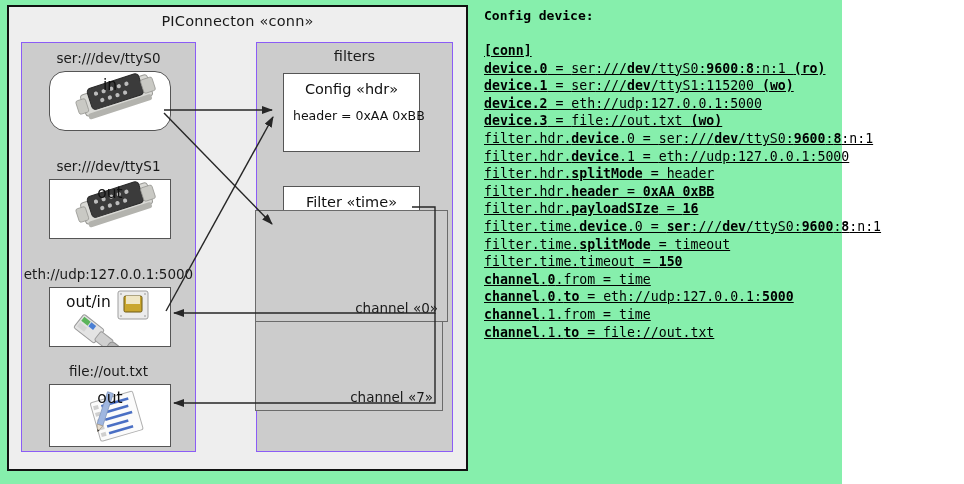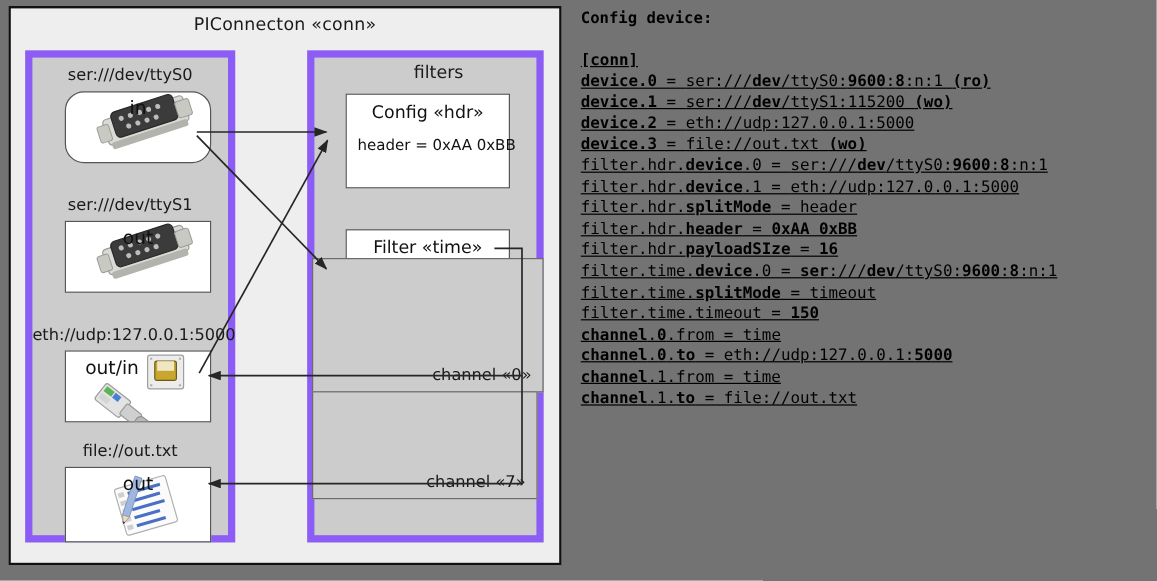--- a/index.html
+++ b/index.html
@@ -3,44 +3,44 @@
 <meta charset="utf-8">
 <style>
   * { box-sizing: border-box; }
   html, body {
     margin: 0; padding: 0;
     width: 964px; height: 484px;
     background: #ffffff;
     font-family: "DejaVu Sans", "Liberation Sans", sans-serif;
     overflow: hidden;
   }
-  #root { position: relative; width: 964px; height: 484px; background:#737373; }
+  #root { position: relative; width: 842px; height: 484px; background:#86efac; }
 
   
   .outer-frame {
     position: absolute; left: 7px; top: 5px; width: 461px; height: 466px;
     background: #eeeeee;
     border: 2px solid #111111;
   }
   .outer-title {
     position: absolute; left: 0; top: 6px; width: 100%;
     text-align: center; font-size: 14.5px; color: #1a1a1a;
     letter-spacing: .2px;
   }
 
   
   .panel {
     position: absolute;
     background: #cccccc;
-    border: 6px solid #8b5cf6;
+    border: 1px solid #8b5cf6;
     padding-left: 24px;
   }
   .panel-title {
     position: absolute; left: 0; top: 5px; width: 100%;
-    text-align: center; font-size: 14.5px; color: #1a1a1a; margin-left: 11px;
+    text-align: center; font-size: 14.5px; color: #1a1a1a;
   }
   .devices-panel { left: 12px; top: 35px; width: 175px; height: 410px; }
   .filters-panel { left: 247px; top: 35px; width: 197px; height: 410px; }
 
   
   .node-caption {
     position: absolute; width: 100%; left: 0; text-align: center;
     font-size: 13.5px; color: #1a1a1a; white-space: nowrap;
   }
   .dev-card {

